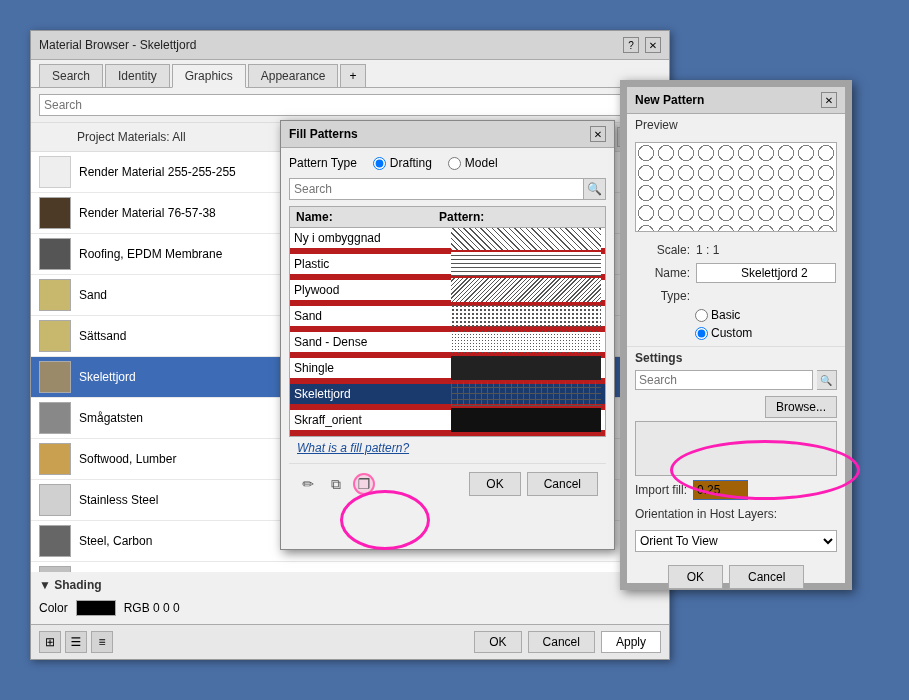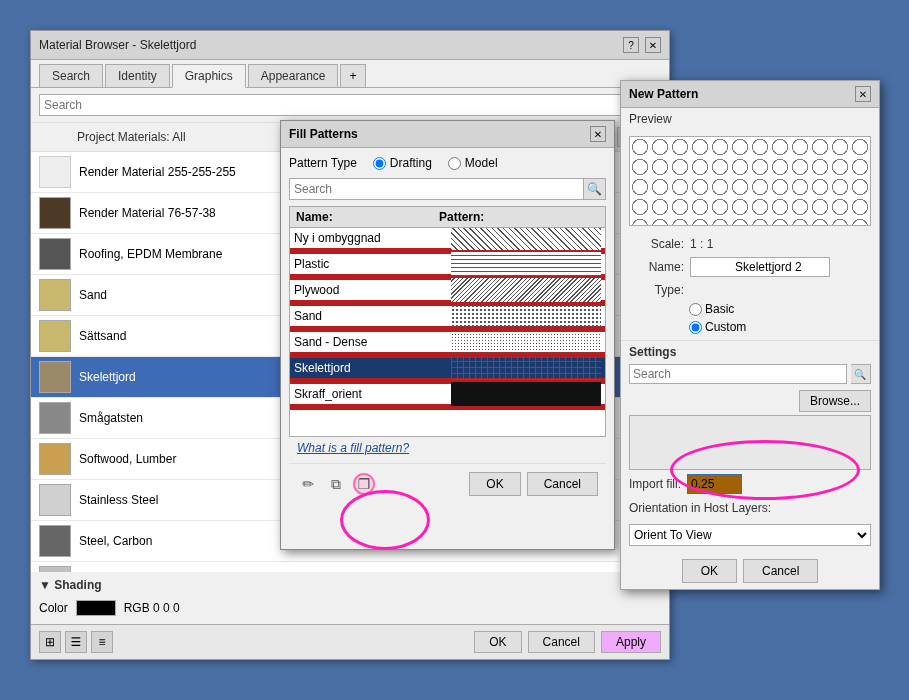--- a/index.html
+++ b/index.html
@@ -118,21 +118,21 @@
       border-top: 1px solid #aaa;
       padding: 6px 8px;
       display: flex;
       align-items: center;
       justify-content: space-between;
     }
     .bottom-icons { display: flex; gap: 4px; }
     .bottom-icon { width: 22px; height: 22px; background: #d4d4d4; border: 1px solid #aaa; cursor: pointer; display: flex; align-items: center; justify-content: center; font-size: 11px; }
     .bottom-right { display: flex; gap: 6px; }
     .bottom-btn { padding: 3px 14px; border: 1px solid #aaa; background: #e0e0e0; cursor: pointer; font-size: 12px; }
-    .bottom-btn.apply { background: #f0abfc; }
+    .bottom-btn.apply { background: #ffffff; }
 
     
     .fill-patterns-dialog {
       position: absolute;
       top: 120px;
       left: 280px;
       width: 335px;
       height: 430px;
       background: #f0f0f0;
       border: 1px solid #888;
@@ -199,24 +199,24 @@
     .shading-section { padding: 6px 8px; }
     .shading-header { font-weight: bold; font-size: 12px; margin-bottom: 8px; color: #333; }
     .shading-row { display: flex; align-items: center; gap: 8px; margin-bottom: 4px; }
     .color-swatch-small { width: 40px; height: 16px; background: #000; border: 1px solid #aaa; }
 
     
     .new-pattern-dialog {
       position: absolute;
       top: 80px;
       left: 620px;
-      width: 260px;
+      width: 232px;
       height: 510px;
       background: #f0f0f0;
-      border: 1px solid #a3a3a3;
+      border: 7px solid #a3a3a3;
       box-shadow: 3px 3px 10px rgba(0,0,0,0.5);
       z-index: 20;
     }
     .np-preview {
       margin: 8px;
       background: white;
       border: 1px solid #aaa;
       height: 90px;
       overflow: hidden;
       display: flex; align-items: center; justify-content: center;
@@ -460,20 +460,26 @@
         <div class="pattern-preview">
             <div class="pat-dots"></div>
           </div>
       </div>
       <div class="pattern-row">
         <span class="pattern-name">Sand - Dense</span>
         <div class="pattern-preview">
             <div class="pat-dense"></div>
           </div>
       </div>
+      <div class="pattern-row">
+        <span class="pattern-name">Shingle</span>
+        <div class="pattern-preview">
+            <div class="pat-solid"></div>
+          </div>
+      </div>
       <div class="pattern-row selected">
         <span class="pattern-name">Skelettjord</span>
         <div class="pattern-preview">
             <div class="pat-mesh"></div>
           </div>
       </div>
       <div class="pattern-row">
         <span class="pattern-name">Skraff_orient</span>
         <div class="pattern-preview">
             <div class="pat-black"></div>

